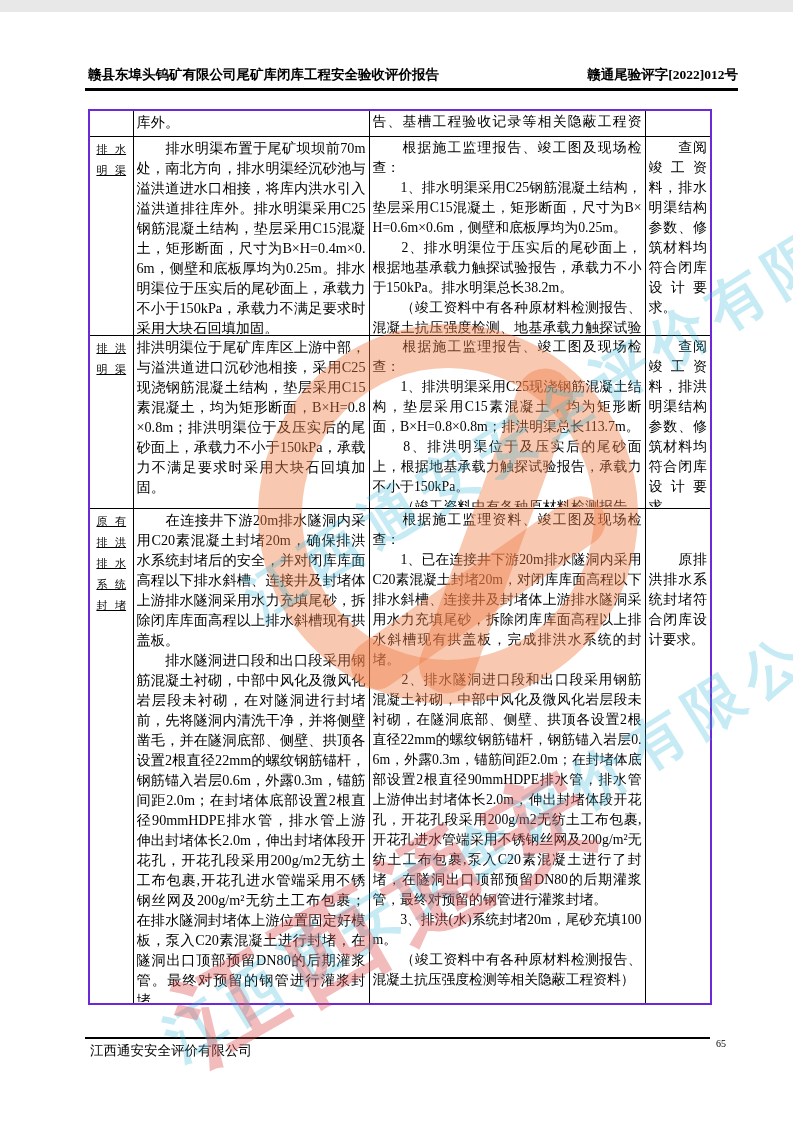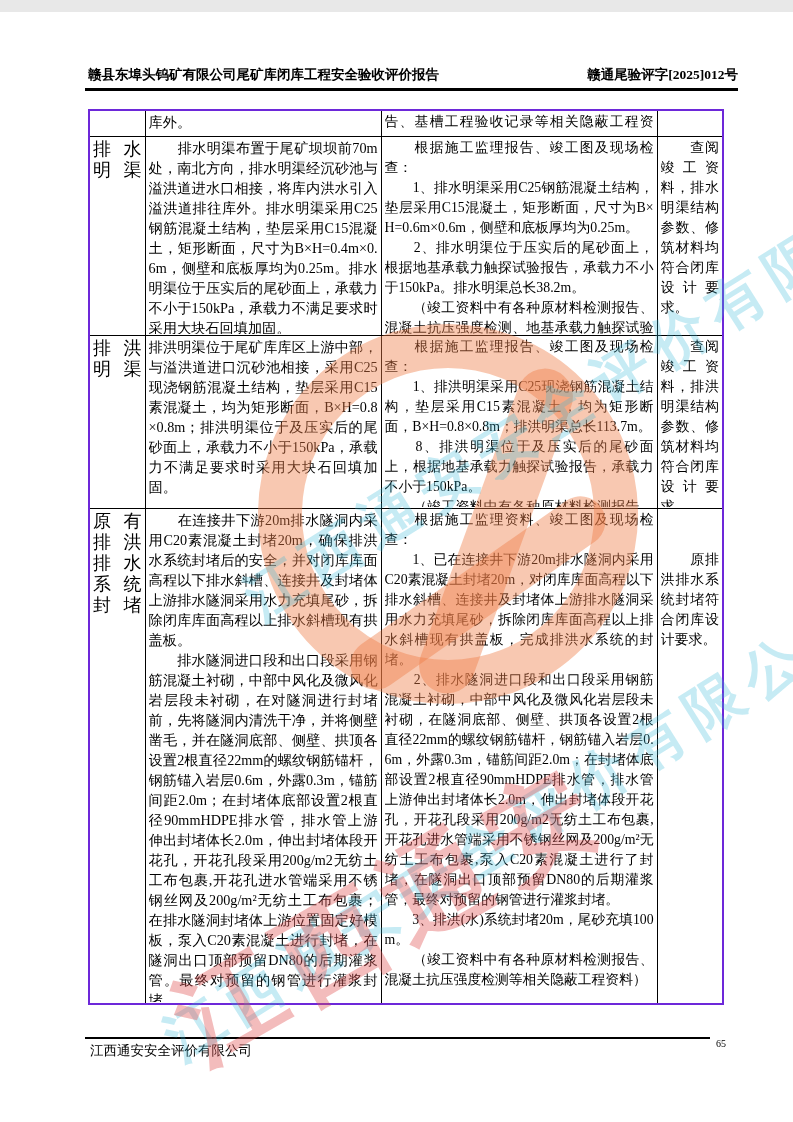--- a/index.html
+++ b/index.html
@@ -35,21 +35,21 @@
   }
   col.c1{width:44px}col.c2{width:236px}col.c3{width:276px}col.c4{width:66px}
   .cellbox{overflow:hidden;}
   tr.r1 .cellbox{height:22px}
   tr.r2 .cellbox{height:196px}
   tr.r3 .cellbox{height:170px}
   tr.r4 .cellbox{height:492px}
   .labelbox{
     width:2.7em;margin:1px auto 0;
     text-align:justify;text-align-last:justify;
-    font-size:18px;line-height:21px;
+    font-size:11px;line-height:21px;text-decoration:underline;
   }
   td.c-insp .cellbox{font-size:13.8px;}
   td.c-concl .cellbox{font-size:14px;}
   tr.r4 td.c-concl .cellbox{padding-top:40px;height:430px;}
   .para{margin:0;text-align:justify;word-break:break-all;}
   td.c-concl .para{text-align:justify;}
   
   .footer-rule{
     position:absolute;left:85px;top:1025px;width:625px;height:2px;background:#000;
   }
@@ -92,21 +92,21 @@
     transform:rotate(-30deg);transform-origin:left top;
   }
 </style>
 </head>
 <body>
 
 <div class="page">
 
   <div class="header">
     <span>赣县东埠头钨矿有限公司尾矿库闭库工程安全验收评价报告</span>
-    <span>赣通尾验评字[2025]012号</span>
+    <span>赣通尾验评字[2022]012号</span>
   </div>
   <div class="header-rule"></div>
 
   <table class="acceptance">
     <colgroup>
         <col class="c1">
         <col class="c2">
         <col class="c3">
         <col class="c4">
       </colgroup>

